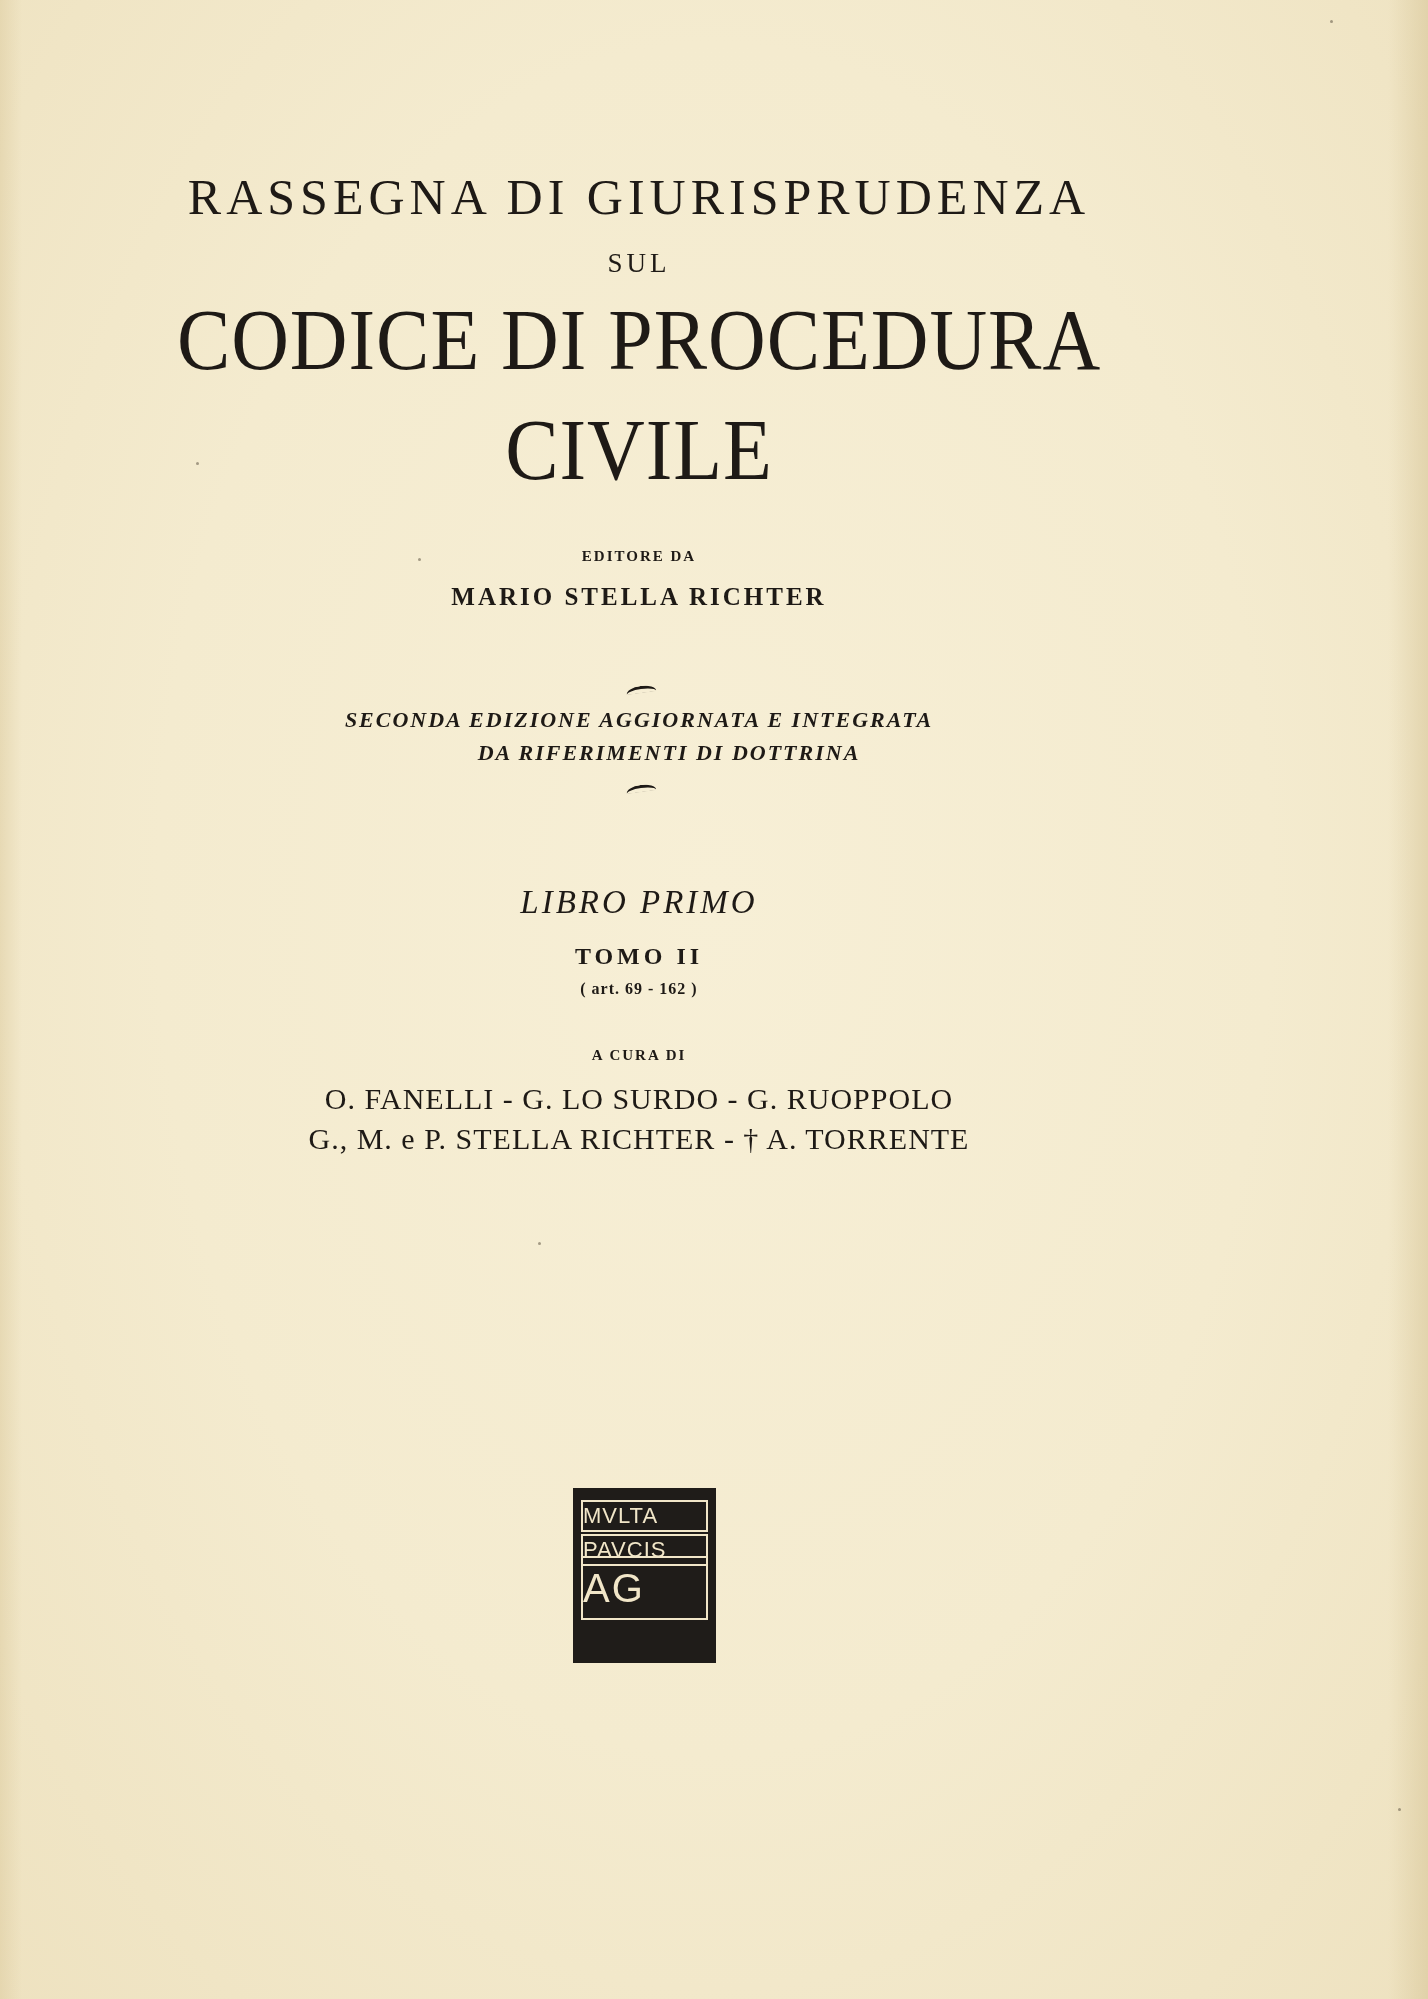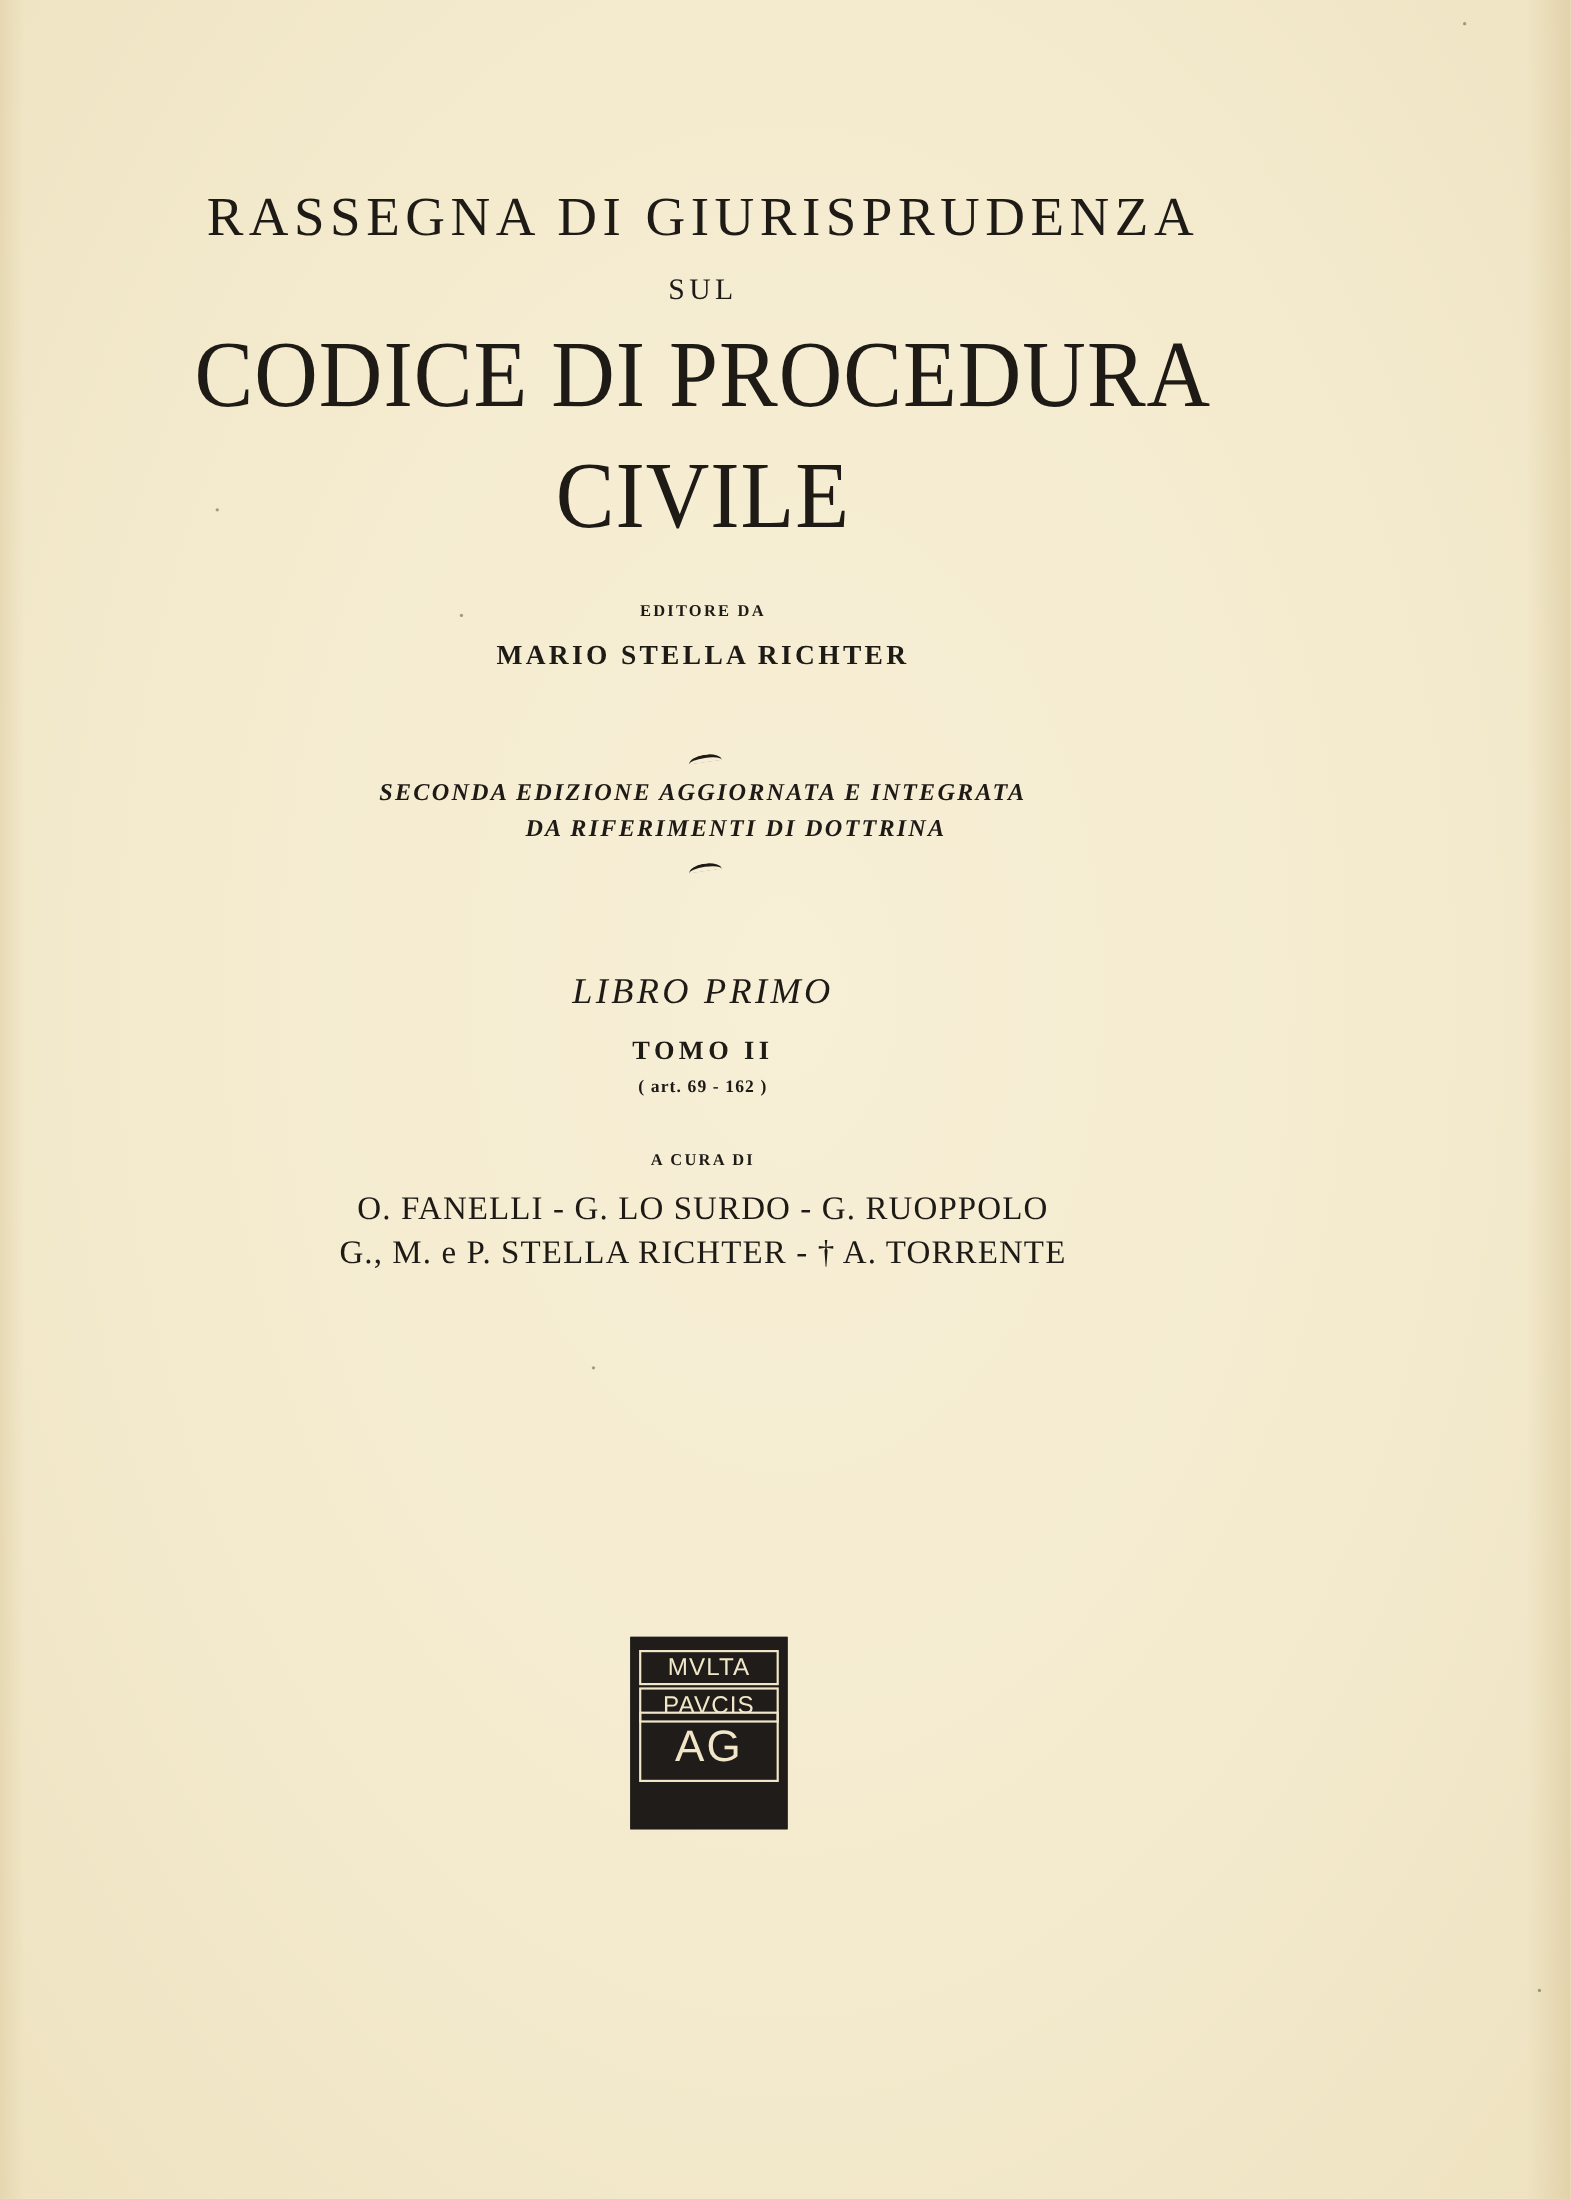--- a/index.html
+++ b/index.html
@@ -147,21 +147,21 @@
     height: 175px;
     background: #1f1c19;
     border: 2px solid #1f1c19;
     box-sizing: border-box;
   }
   .logo-line {
     position: absolute;
     left: 6px; right: 6px;
     font-family: "Liberation Sans", "DejaVu Sans", sans-serif;
     color: #f1e6c8;
-    text-align: center;
+    text-align: left;
     border: 2px solid #f1e6c8;
     line-height: 1;
   }
   .logo-l1 {
     top: 10px;
     height: 28px;
     font-size: 22px;
     letter-spacing: 1px;
     line-height: 28px;
   }

